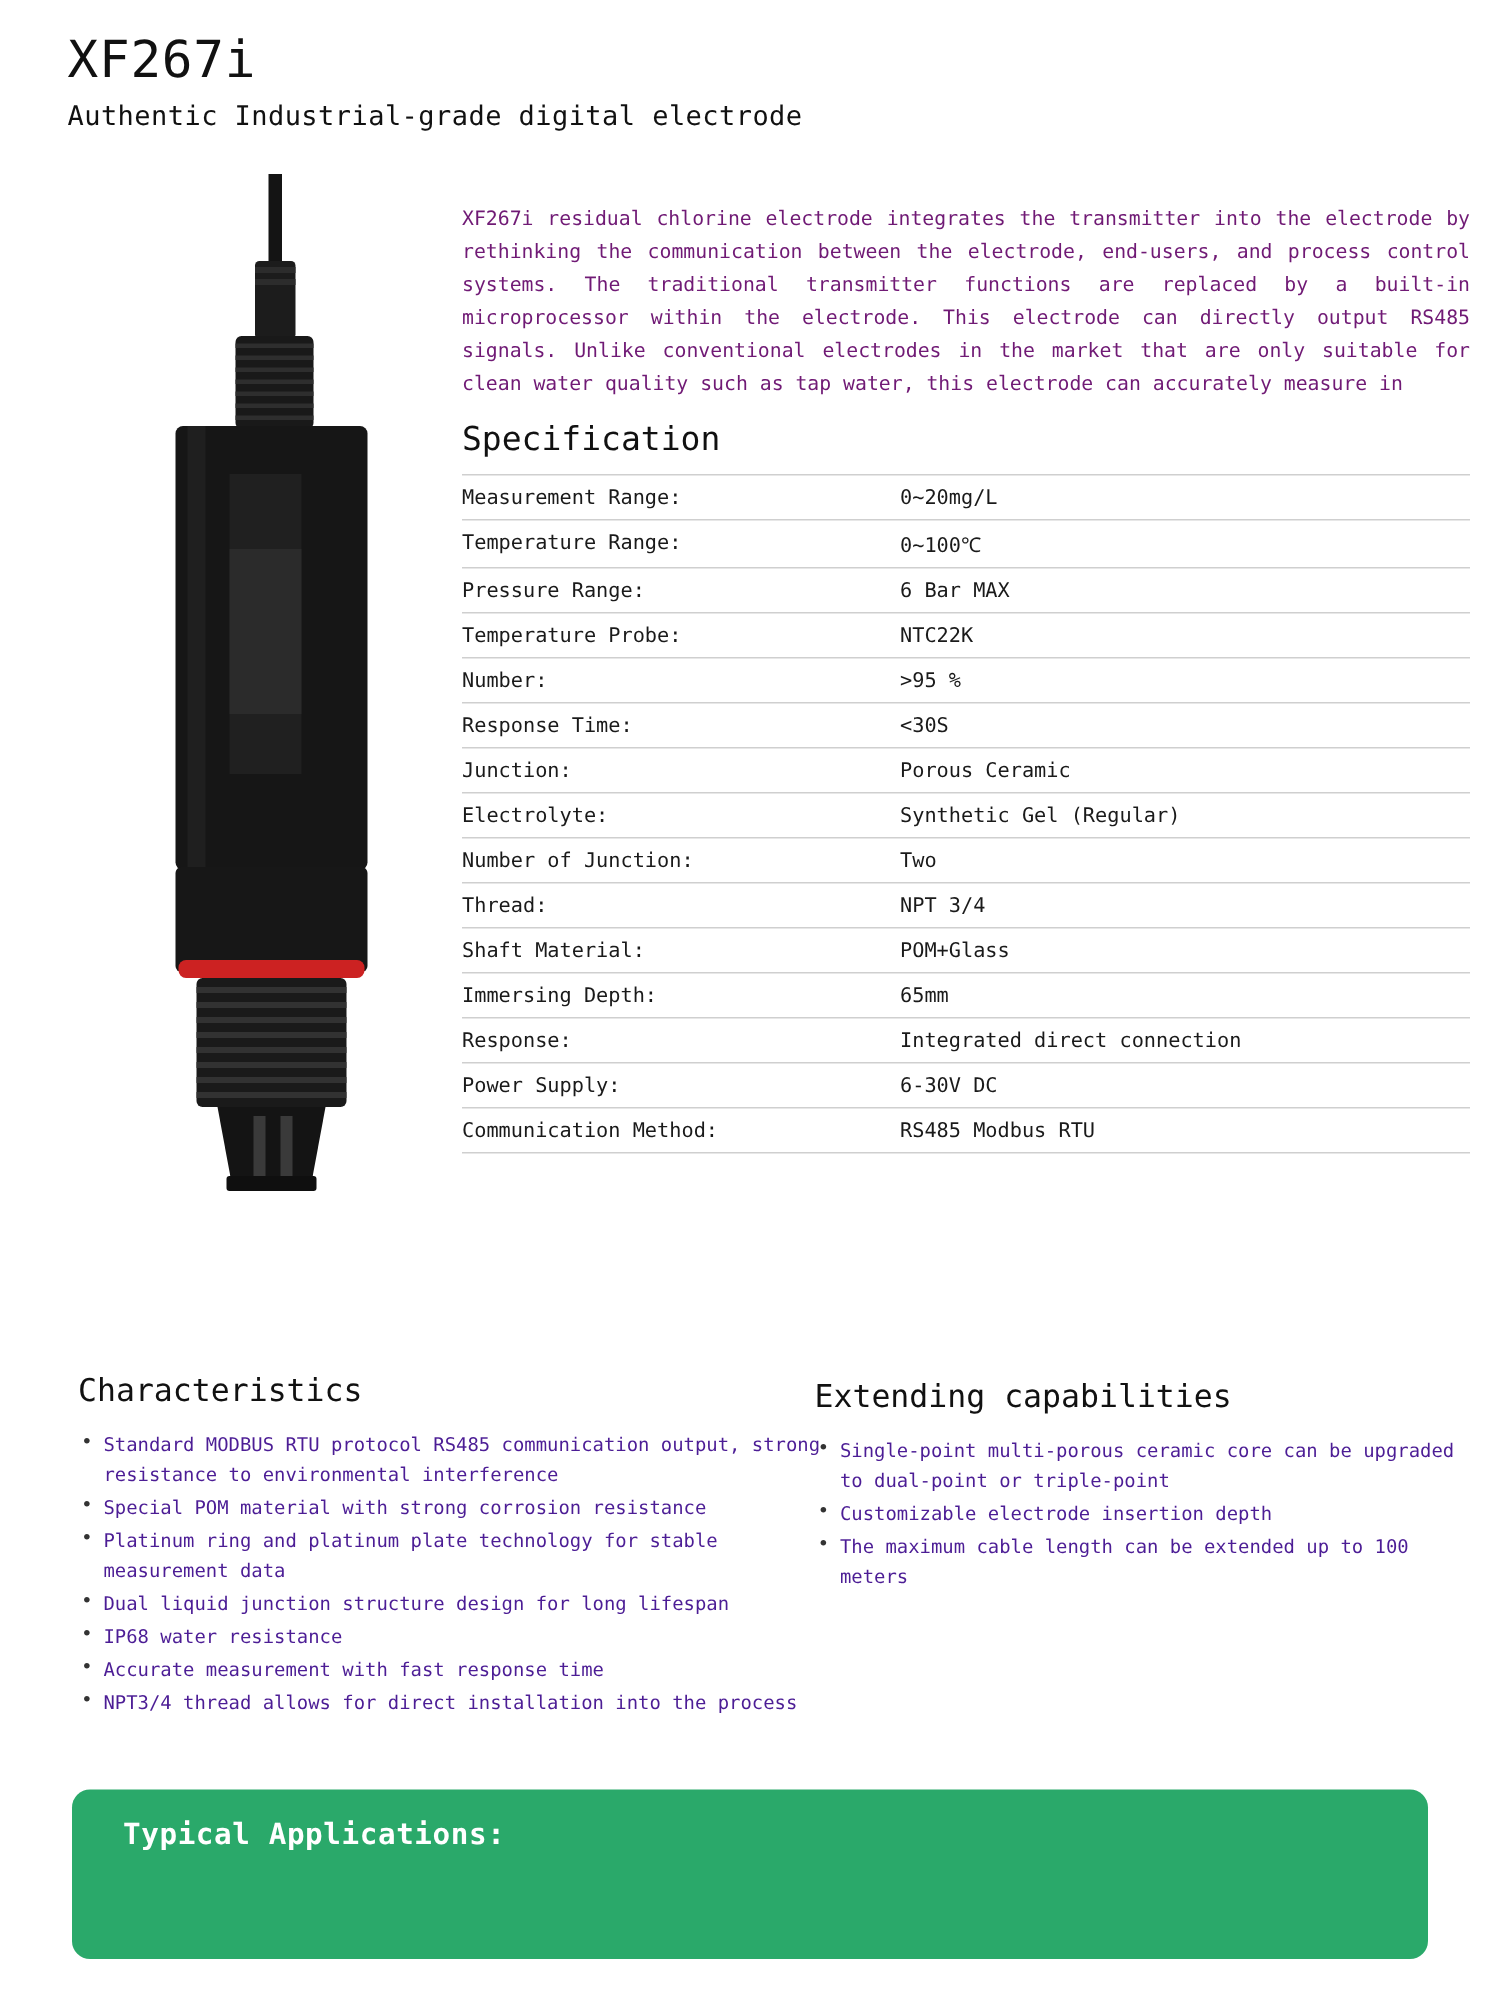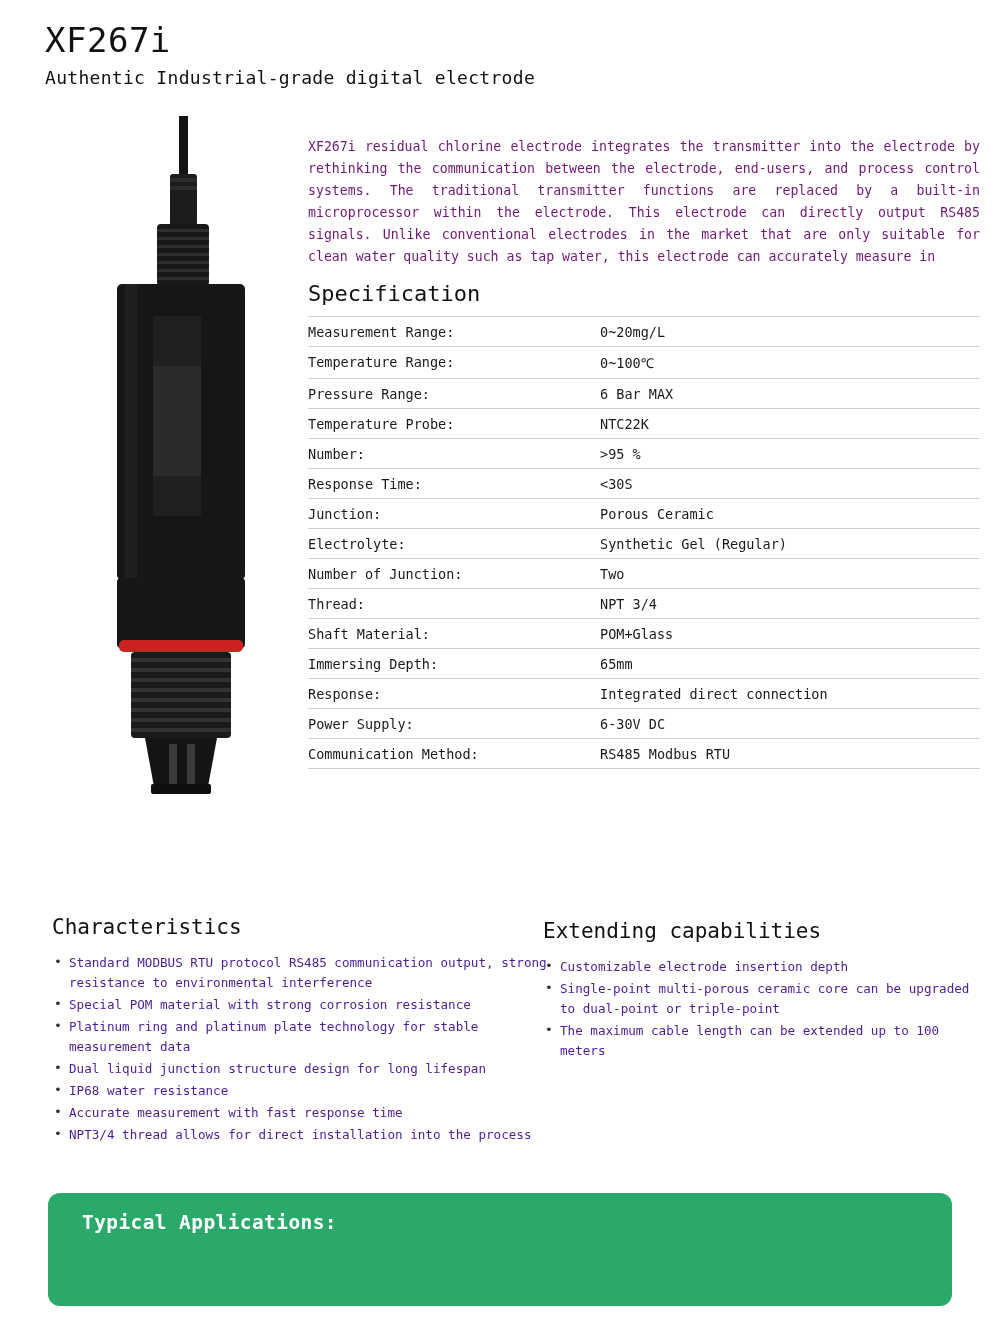--- a/index.html
+++ b/index.html
@@ -315,22 +315,22 @@
         <li>Dual liquid junction structure design for long lifespan</li>
         <li>IP68 water resistance</li>
         <li>Accurate measurement with fast response time</li>
         <li>NPT3/4 thread allows for direct installation into the process</li>
       </ul>
     </div>
 
     <div class="col-right">
       <h2 class="col-title">Extending capabilities</h2>
       <ul class="bullets">
+        <li>Single-point multi-porous ceramic core can be upgraded to dual-point or triple-point</li>
         <li>Customizable electrode insertion depth</li>
-        <li>Single-point multi-porous ceramic core can be upgraded to dual-point or triple-point</li>
         <li>The maximum cable length can be extended up to 100 meters</li>
       </ul>
     </div>
   </div>
 
   <div class="app-banner">
     <div class="app-title">Typical Applications:</div>
   </div>
 
 </div>

